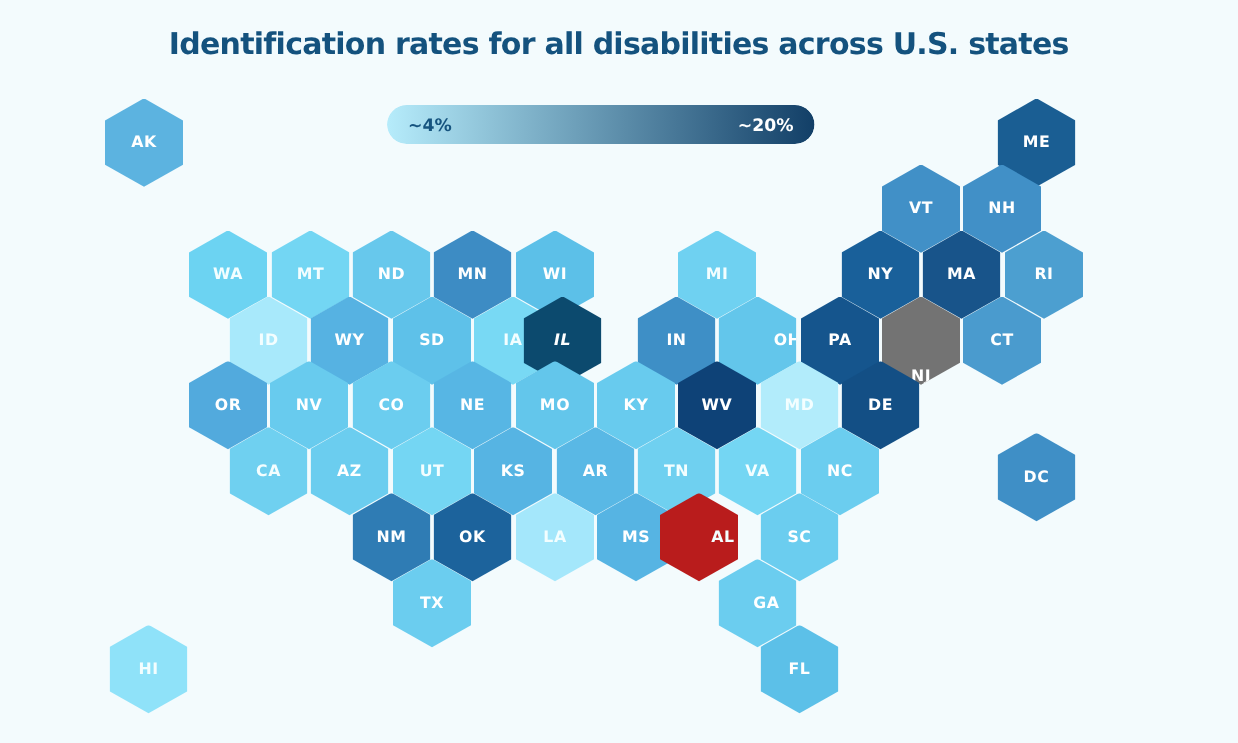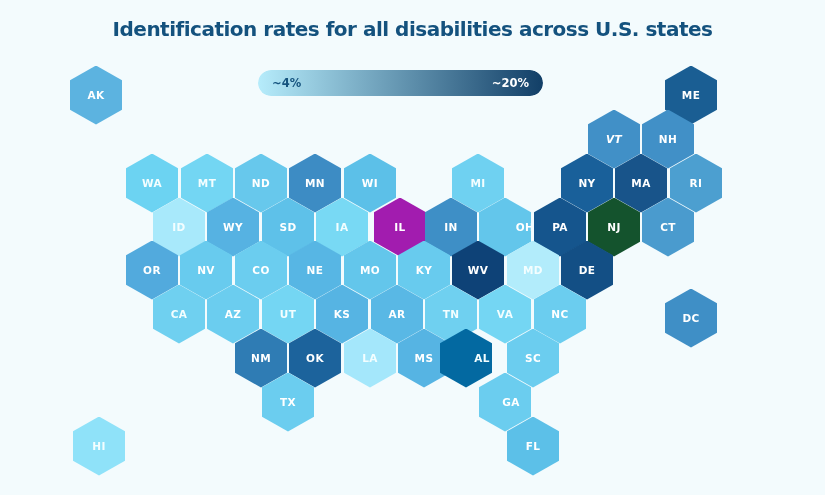--- a/index.html
+++ b/index.html
@@ -97,21 +97,21 @@
     <span id="legend-max" class="legend-label">~20%</span>
   </div>
 
   <div id="hexmap">
       <div class="hex" style="left: 70px; top: 65.5px; background: rgb(92, 179, 224);">
         <span class="hex-label">AK</span>
       </div>
       <div class="hex" style="left: 665px; top: 65.5px; background: rgb(26, 94, 147);">
         <span class="hex-label">ME</span>
       </div>
-      <div class="hex" style="left: 588px; top: 109.5px; background: rgb(65, 144, 199); font-style: italic;">
+      <div class="hex" style="left: 588px; top: 109.5px; background: rgb(65, 144, 199);">
         <span class="hex-label">VT</span>
       </div>
       <div class="hex" style="left: 642px; top: 109.5px; background: rgb(65, 144, 199);">
         <span class="hex-label">NH</span>
       </div>
       <div class="hex light" style="left: 126px; top: 153.5px; background: rgb(108, 211, 242); justify-content: center;">
         <span class="hex-label">WA</span>
       </div>
       <div class="hex light" style="left: 181px; top: 153.5px; background: rgb(115, 214, 243);">
         <span class="hex-label">MT</span>
@@ -142,33 +142,33 @@
       </div>
       <div class="hex" style="left: 207px; top: 197.5px; background: rgb(86, 178, 226);">
         <span class="hex-label">WY</span>
       </div>
       <div class="hex" style="left: 262px; top: 197.5px; background: rgb(94, 193, 233);">
         <span class="hex-label">SD</span>
       </div>
       <div class="hex light" style="left: 316px; top: 197.5px; background: rgb(120, 217, 244);">
         <span class="hex-label">IA</span>
       </div>
-      <div class="hex" style="left: 374px; top: 197.5px; background: #a21caf;">
+      <div class="hex" style="left: 349px; top: 197.5px; background: #0c4a6e; font-style: italic;">
         <span class="hex-label">IL</span>
       </div>
       <div class="hex" style="left: 425px; top: 197.5px; background: rgb(62, 143, 198);">
         <span class="hex-label">IN</span>
       </div>
       <div class="hex" style="left: 479px; top: 197.5px; background: rgb(99, 198, 235); padding-left: 40px;">
         <span class="hex-label">OH</span>
       </div>
       <div class="hex" style="left: 534px; top: 197.5px; background: rgb(21, 85, 141);">
         <span class="hex-label">PA</span>
       </div>
-      <div class="hex" style="left: 588px; top: 197.5px; background: #14532d;">
+      <div class="hex" style="left: 588px; top: 197.5px; background: #737373; align-items: flex-end;">
         <span class="hex-label">NJ</span>
       </div>
       <div class="hex" style="left: 642px; top: 197.5px; background: rgb(74, 155, 206);">
         <span class="hex-label">CT</span>
       </div>
       <div class="hex" style="left: 126px; top: 240.5px; background: rgb(82, 170, 221);">
         <span class="hex-label">OR</span>
       </div>
       <div class="hex" style="left: 180px; top: 240.5px; background: rgb(104, 203, 238);">
         <span class="hex-label">NV</span>
@@ -226,21 +226,21 @@
       </div>
       <div class="hex" style="left: 289px; top: 328.5px; background: rgb(28, 99, 156);">
         <span class="hex-label">OK</span>
       </div>
       <div class="hex light" style="left: 344px; top: 328.5px; background: rgb(164, 231, 251);">
         <span class="hex-label">LA</span>
       </div>
       <div class="hex" style="left: 398px; top: 328.5px; background: rgb(86, 180, 227);">
         <span class="hex-label">MS</span>
       </div>
-      <div class="hex light" style="left: 440px; top: 328.5px; background: #0369a1; padding-left: 32px;">
+      <div class="hex light" style="left: 440px; top: 328.5px; background: #b91c1c; padding-left: 32px;">
         <span class="hex-label">AL</span>
       </div>
       <div class="hex" style="left: 507px; top: 328.5px; background: rgb(107, 205, 239);">
         <span class="hex-label">SC</span>
       </div>
       <div class="hex" style="left: 262px; top: 372.5px; background: rgb(107, 205, 239);">
         <span class="hex-label">TX</span>
       </div>
       <div class="hex" style="left: 479px; top: 372.5px; background: rgb(107, 205, 239); padding-left: 12px;">
         <span class="hex-label">GA</span>

